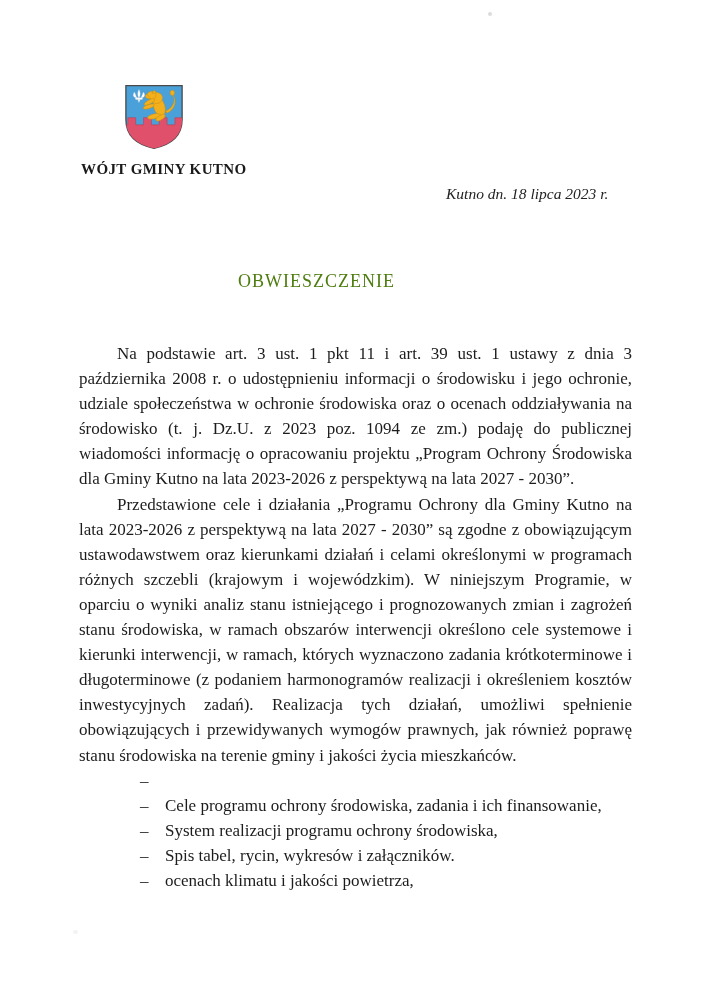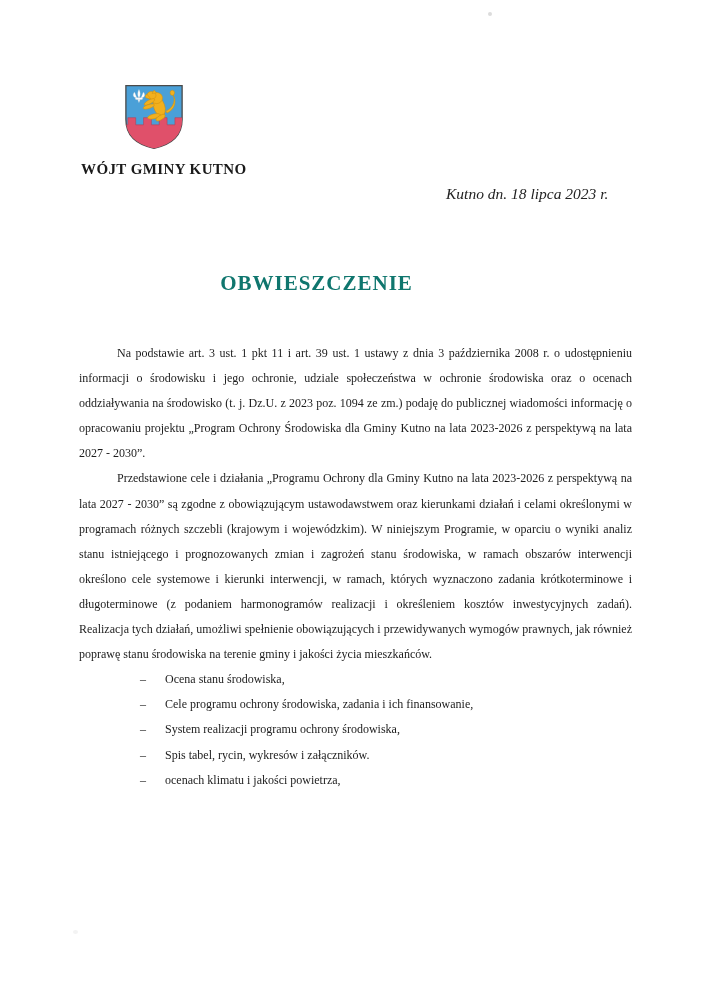--- a/index.html
+++ b/index.html
@@ -43,32 +43,32 @@
     white-space: nowrap;
     font-style: italic;
   }
 
   .title {
     position: absolute;
     left: 0;
     top: 271px;
     width: 100%;
     text-align: center;
-    font-size: 21px;
-    font-weight: 700;
+    font-size: 18px;
+    font-weight: 400;
     letter-spacing: 1px;
-    color: #0f766e;
+    color: #4d7c0f;
   }
 
   .body {
     position: absolute;
     left: 79px;
     top: 341px;
     width: 553px;
-    font-size: 12px;
+    font-size: 17px;
     line-height: 25.1px;
     text-align: justify;
     color: #1c1c1c;
   }
 
   .body p { margin: 0; }
   .body p.indent { text-indent: 38px; }
 
   ul.doc-list { list-style: none; }
   ul.doc-list li {
@@ -157,21 +157,20 @@
 
   <h1 class="title">OBWIESZCZENIE</h1>
 
   <main class="body">
     <p class="indent">Na podstawie art. 3 ust. 1 pkt 11 i art. 39 ust. 1 ustawy z dnia 3 października 2008 r. o udostępnieniu informacji o środowisku i jego ochronie, udziale społeczeństwa w ochronie środowiska oraz o ocenach oddziaływania na środowisko (t. j. Dz.U. z 2023 poz. 1094 ze zm.) podaję do publicznej wiadomości informację o opracowaniu projektu „Program Ochrony Środowiska dla Gminy Kutno na lata 2023-2026 z perspektywą na lata 2027 - 2030”.</p>
     <p class="indent">Przedstawione cele i działania „Programu Ochrony dla Gminy Kutno na lata 2023-2026 z perspektywą na lata 2027 - 2030” są zgodne z obowiązującym ustawodawstwem oraz kierunkami działań i celami określonymi w programach różnych szczebli (krajowym i wojewódzkim). W niniejszym Programie, w oparciu o wyniki analiz stanu istniejącego i prognozowanych zmian i zagrożeń stanu środowiska, w ramach obszarów interwencji określono cele systemowe i kierunki interwencji, w ramach, których wyznaczono zadania krótkoterminowe i długoterminowe (z podaniem harmonogramów realizacji i określeniem kosztów inwestycyjnych zadań). Realizacja tych działań, umożliwi spełnienie obowiązujących i przewidywanych wymogów prawnych, jak również poprawę stanu środowiska na terenie gminy i jakości życia mieszkańców.</p>
 
     <ul class="doc-list">
       <li>
         <span class="marker">–</span>
-        <span>Ocena stanu środowiska,</span>
       </li>
       <li>
         <span class="marker">–</span>
         <span>Cele programu ochrony środowiska, zadania i ich finansowanie,</span>
       </li>
       <li>
         <span class="marker">–</span>
         <span>System realizacji programu ochrony środowiska,</span>
       </li>
       <li>

